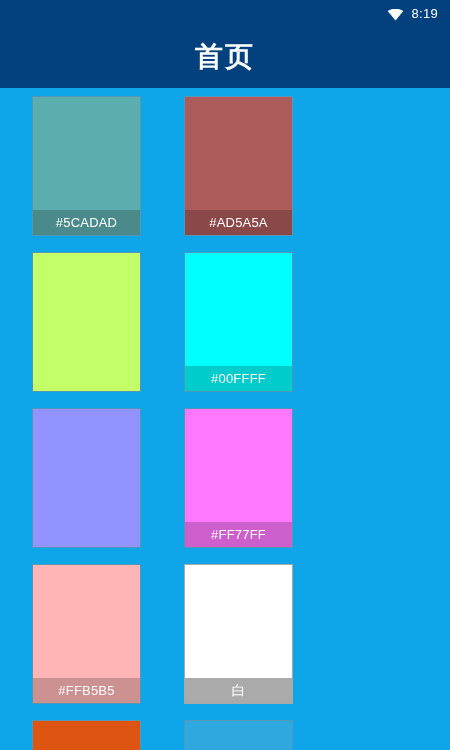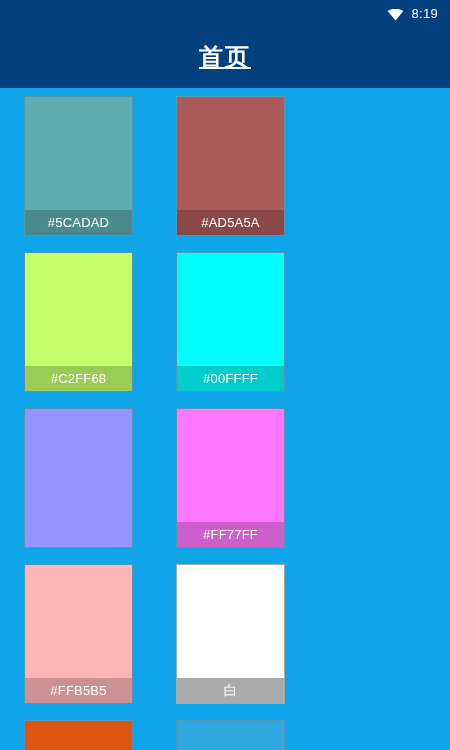--- a/index.html
+++ b/index.html
@@ -33,30 +33,29 @@
   
   .titlebar {
     height:62px;
     background:#02417E;
     display:flex;
     align-items:center;
     justify-content:center;
   }
   .title-text {
     color:#ffffff;
-    font-size:24px;
+    font-size:28px;
     font-weight:bold;
     letter-spacing:2px;
-    text-decoration:underline;
   }
 
   
   .grid {
     position:absolute;
-    top:88px; left:7px;
+    top:88px; left:15px;
     width:368px;
     height:662px;
     padding:9px 18px 0 18px;
     display:flex;
     flex-wrap:wrap;
     align-content:flex-start;
     gap:18px 45px;
     overflow:hidden;
   }
   .swatch {
@@ -105,21 +104,20 @@
       <div class="swatch">
         <div class="swatch-fill" style="background: rgb(92, 173, 173);"></div>
         <div class="swatch-label" style="background: rgb(74, 138, 138); color: rgb(255, 255, 255);">#5CADAD</div>
       </div>
       <div class="swatch">
         <div class="swatch-fill" style="background: rgb(173, 90, 90);"></div>
         <div class="swatch-label" style="background: rgb(138, 72, 72); color: rgb(255, 255, 255);">#AD5A5A</div>
       </div>
       <div class="swatch">
         <div class="swatch-fill" style="background: rgb(194, 255, 104);"></div>
-        <div class="swatch-label" style="background: rgb(155, 204, 83); color: rgb(255, 255, 255);">#C2FF68</div>
       </div>
       <div class="swatch">
         <div class="swatch-fill" style="background: rgb(0, 255, 255);"></div>
         <div class="swatch-label" style="background: rgb(0, 204, 204); color: rgb(255, 255, 255);">#00FFFF</div>
       </div>
       <div class="swatch">
         <div class="swatch-fill" style="background: rgb(147, 147, 255);"></div>
       </div>
       <div class="swatch">
         <div class="swatch-fill" style="background: rgb(255, 119, 255);"></div>

